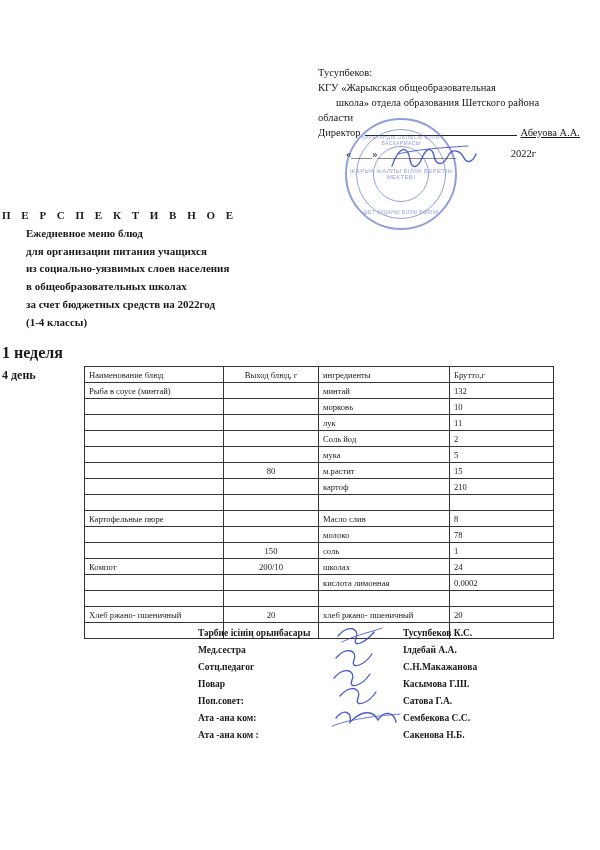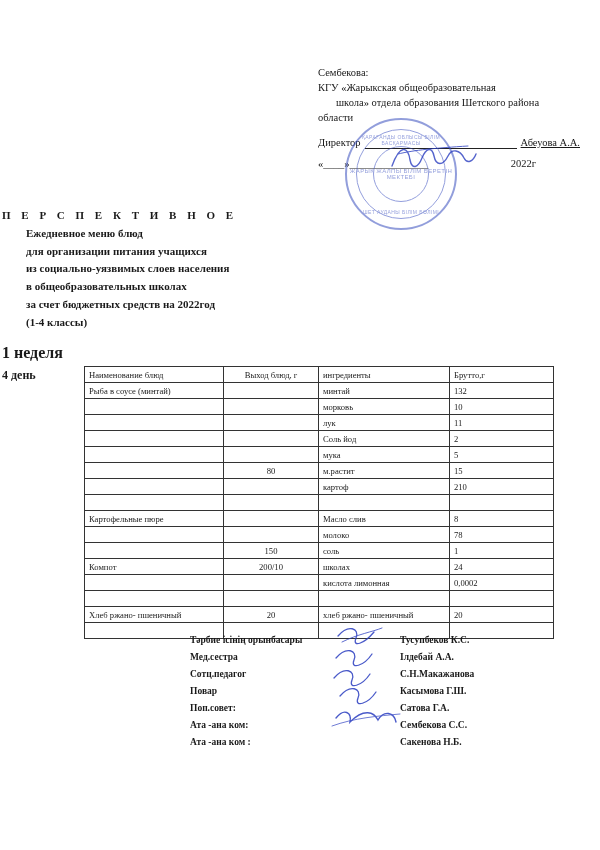--- a/index.html
+++ b/index.html
@@ -30,40 +30,39 @@
     top: 66px;
     width: 262px;
     font-size: 10.5px;
     line-height: 1.42;
   }
   .approval .line {
     white-space: normal;
   }
   .approval .indent1 { padding-left: 18px; }
   .approval .director-row {
-    margin-top: 10px;
     display: flex;
-    align-items: flex-end;
+    align-items: flex-start;
     justify-content: space-between;
   }
   .approval .director-label { white-space: nowrap; }
   .approval .sig-gap {
     flex: 1;
     border-bottom: 1px solid #222;
     margin: 0 4px 2px 4px;
     height: 9px;
   }
   .approval .director-name { white-space: nowrap; text-decoration: underline; }
   .approval .date-row {
     margin-top: 6px;
     display: flex;
     justify-content: space-between;
     align-items: flex-end;
   }
-  .approval .date-left { white-space: nowrap; }
+  .approval .date-left { white-space: nowrap; margin-left: 28px; }
   .approval .date-year { white-space: nowrap; padding-right: 44px; }
 
   
   .stamp {
     position: absolute;
     left: 345px;
     top: 118px;
     width: 108px;
     height: 108px;
     border: 2px solid #3a4fbf;
@@ -161,22 +160,23 @@
     position: absolute;
     left: 190px;
     top: 628px;
     width: 330px;
     font-size: 9.5px;
     font-weight: bold;
   }
   .sig-row {
     display: flex;
     justify-content: space-between;
-    align-items: flex-end;
+    align-items: flex-start;
     height: 17px;
+    margin-left: 8px;
   }
   .sig-role { width: 150px; }
   .sig-mid { width: 60px; }
   .sig-person { width: 120px; text-align: left; }
 
   .sig-scribbles {
     position: absolute;
     left: 330px;
     top: 622px;
     width: 110px;
@@ -184,21 +184,21 @@
     opacity: 0.85;
     pointer-events: none;
   }
 </style>
 </head>
 <body>
 
 <div class="page">
 
   <div class="approval">
-    <div class="line">Сембекова:</div>
+    <div class="line">Тусупбеков:</div>
     <div class="line">КГУ «Жарыкская общеобразовательная</div>
     <div class="line indent1">школа» отдела образования Шетского района</div>
     <div class="line">области</div>
 
     <div class="director-row">
       <span class="director-label">Директор</span>
       <span class="sig-gap"></span>
       <span class="director-name">Абеуова А.А.</span>
     </div>
 

